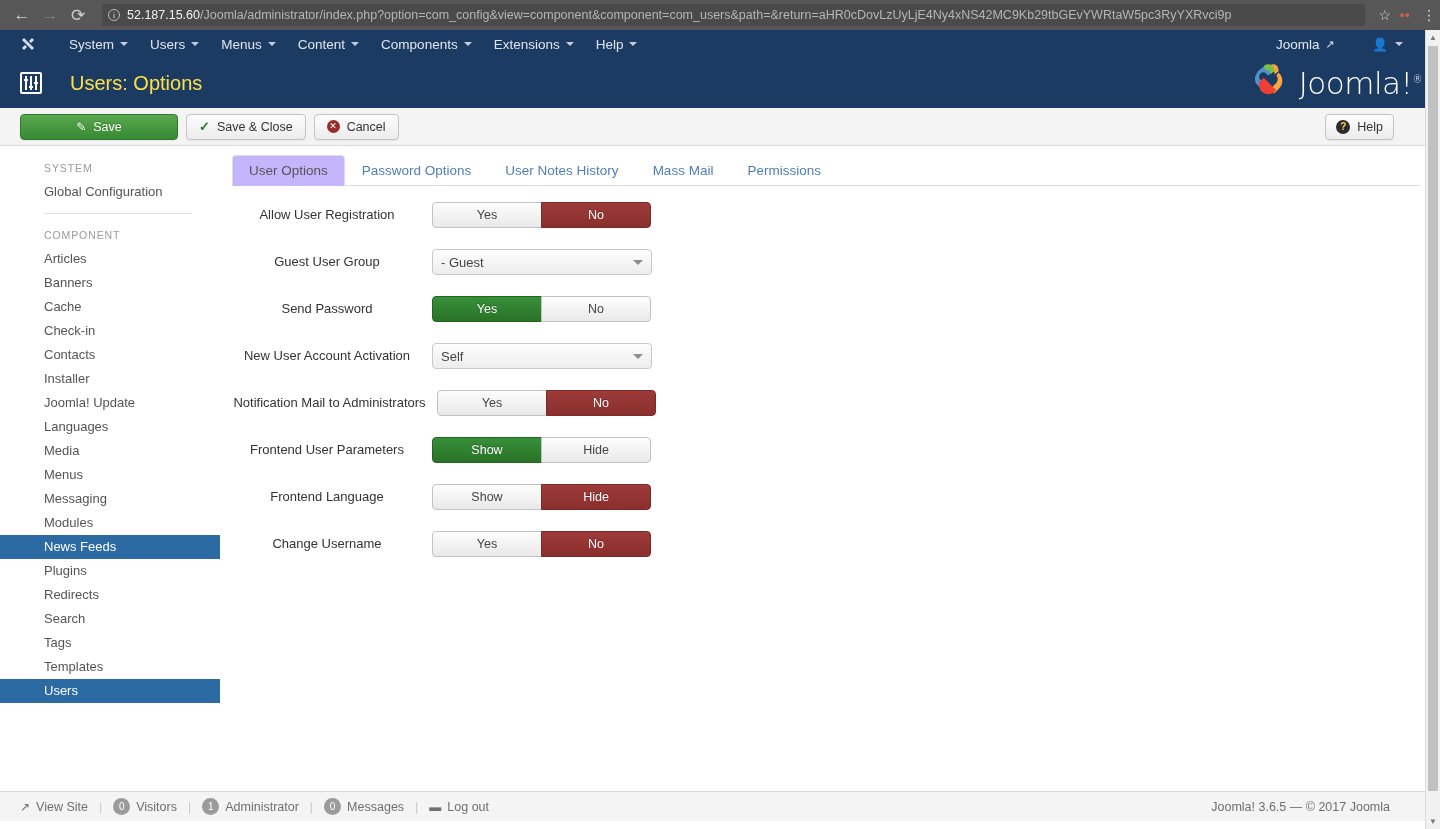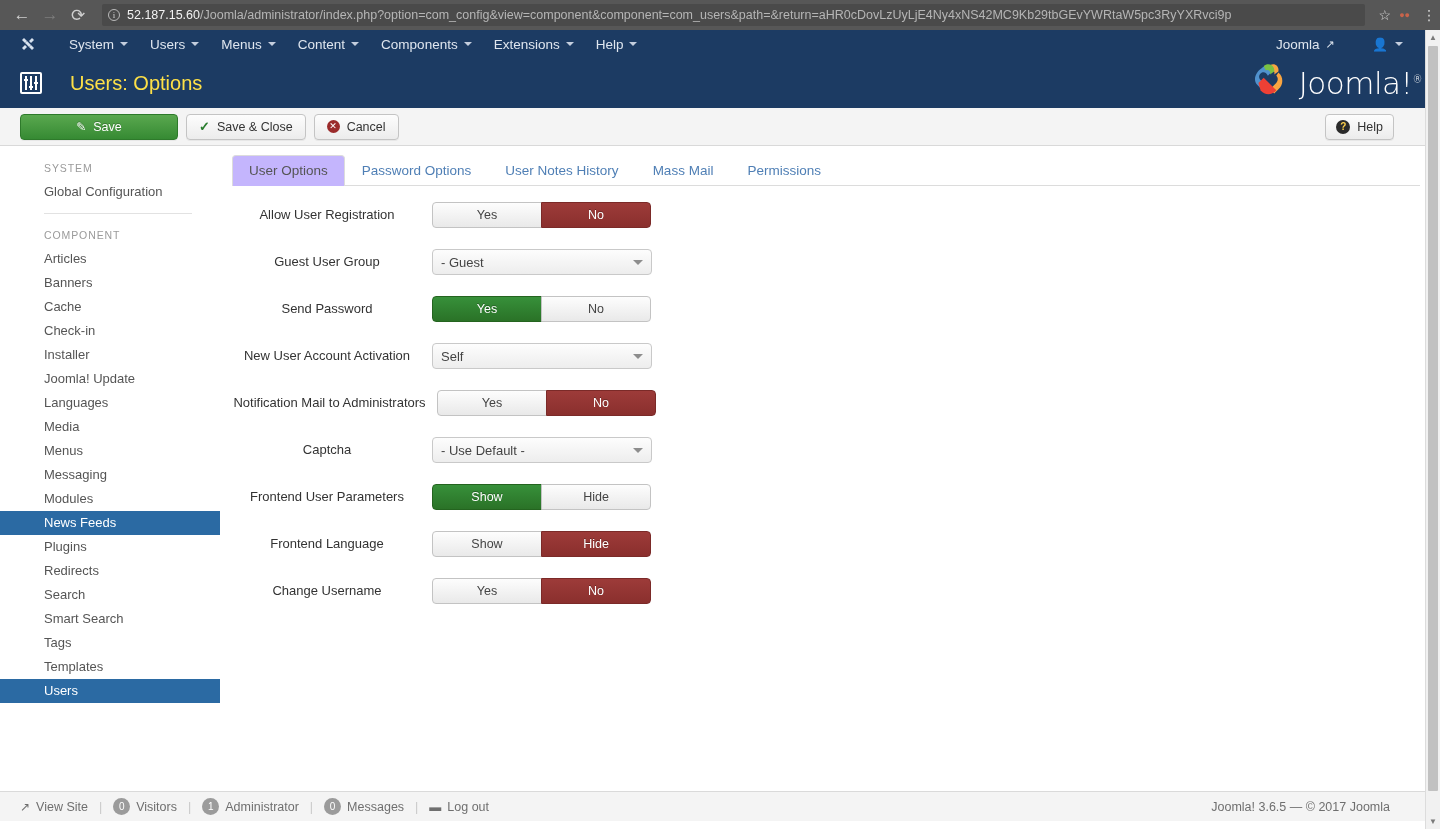--- a/index.html
+++ b/index.html
@@ -349,32 +349,32 @@
 
     <div class="sidebar">
       <div class="side-head">SYSTEM</div>
       <div class="side-link">Global Configuration</div>
       <div class="side-divider"></div>
       <div class="side-head">COMPONENT</div>
       <div class="side-link">Articles</div>
       <div class="side-link">Banners</div>
       <div class="side-link">Cache</div>
       <div class="side-link">Check-in</div>
+      <div class="side-link">Contacts</div>
       <div class="side-link">Installer</div>
       <div class="side-link">Joomla! Update</div>
       <div class="side-link">Languages</div>
       <div class="side-link">Media</div>
       <div class="side-link">Menus</div>
       <div class="side-link">Messaging</div>
       <div class="side-link">Modules</div>
       <div class="side-link active">News Feeds</div>
       <div class="side-link">Plugins</div>
       <div class="side-link">Redirects</div>
       <div class="side-link">Search</div>
-      <div class="side-link">Smart Search</div>
       <div class="side-link">Tags</div>
       <div class="side-link">Templates</div>
       <div class="side-link active">Users</div>
     </div>
 
     <div class="content">
       <div class="tabs">
         <div class="tab active">User Options</div>
         <div class="tab">Password Options</div>
         <div class="tab">User Notes History</div>
@@ -417,27 +417,20 @@
         </div>
 
         <div class="frow">
           <div class="flabel wide" style="width:205px">Notification Mail to Administrators</div>
           <div class="btn-group">
             <div class="tgl">Yes</div>
             <div class="tgl on-red">No</div>
           </div>
         </div>
 
-        <div class="frow">
-          <div class="flabel">Captcha</div>
-          <div class="sel">
-            <span>- Use Default -</span>
-            <span class="arrow"></span>
-          </div>
-        </div>
 
         <div class="frow">
           <div class="flabel">Frontend User Parameters</div>
           <div class="btn-group">
             <div class="tgl on-green">Show</div>
             <div class="tgl">Hide</div>
           </div>
         </div>
 
         <div class="frow">

